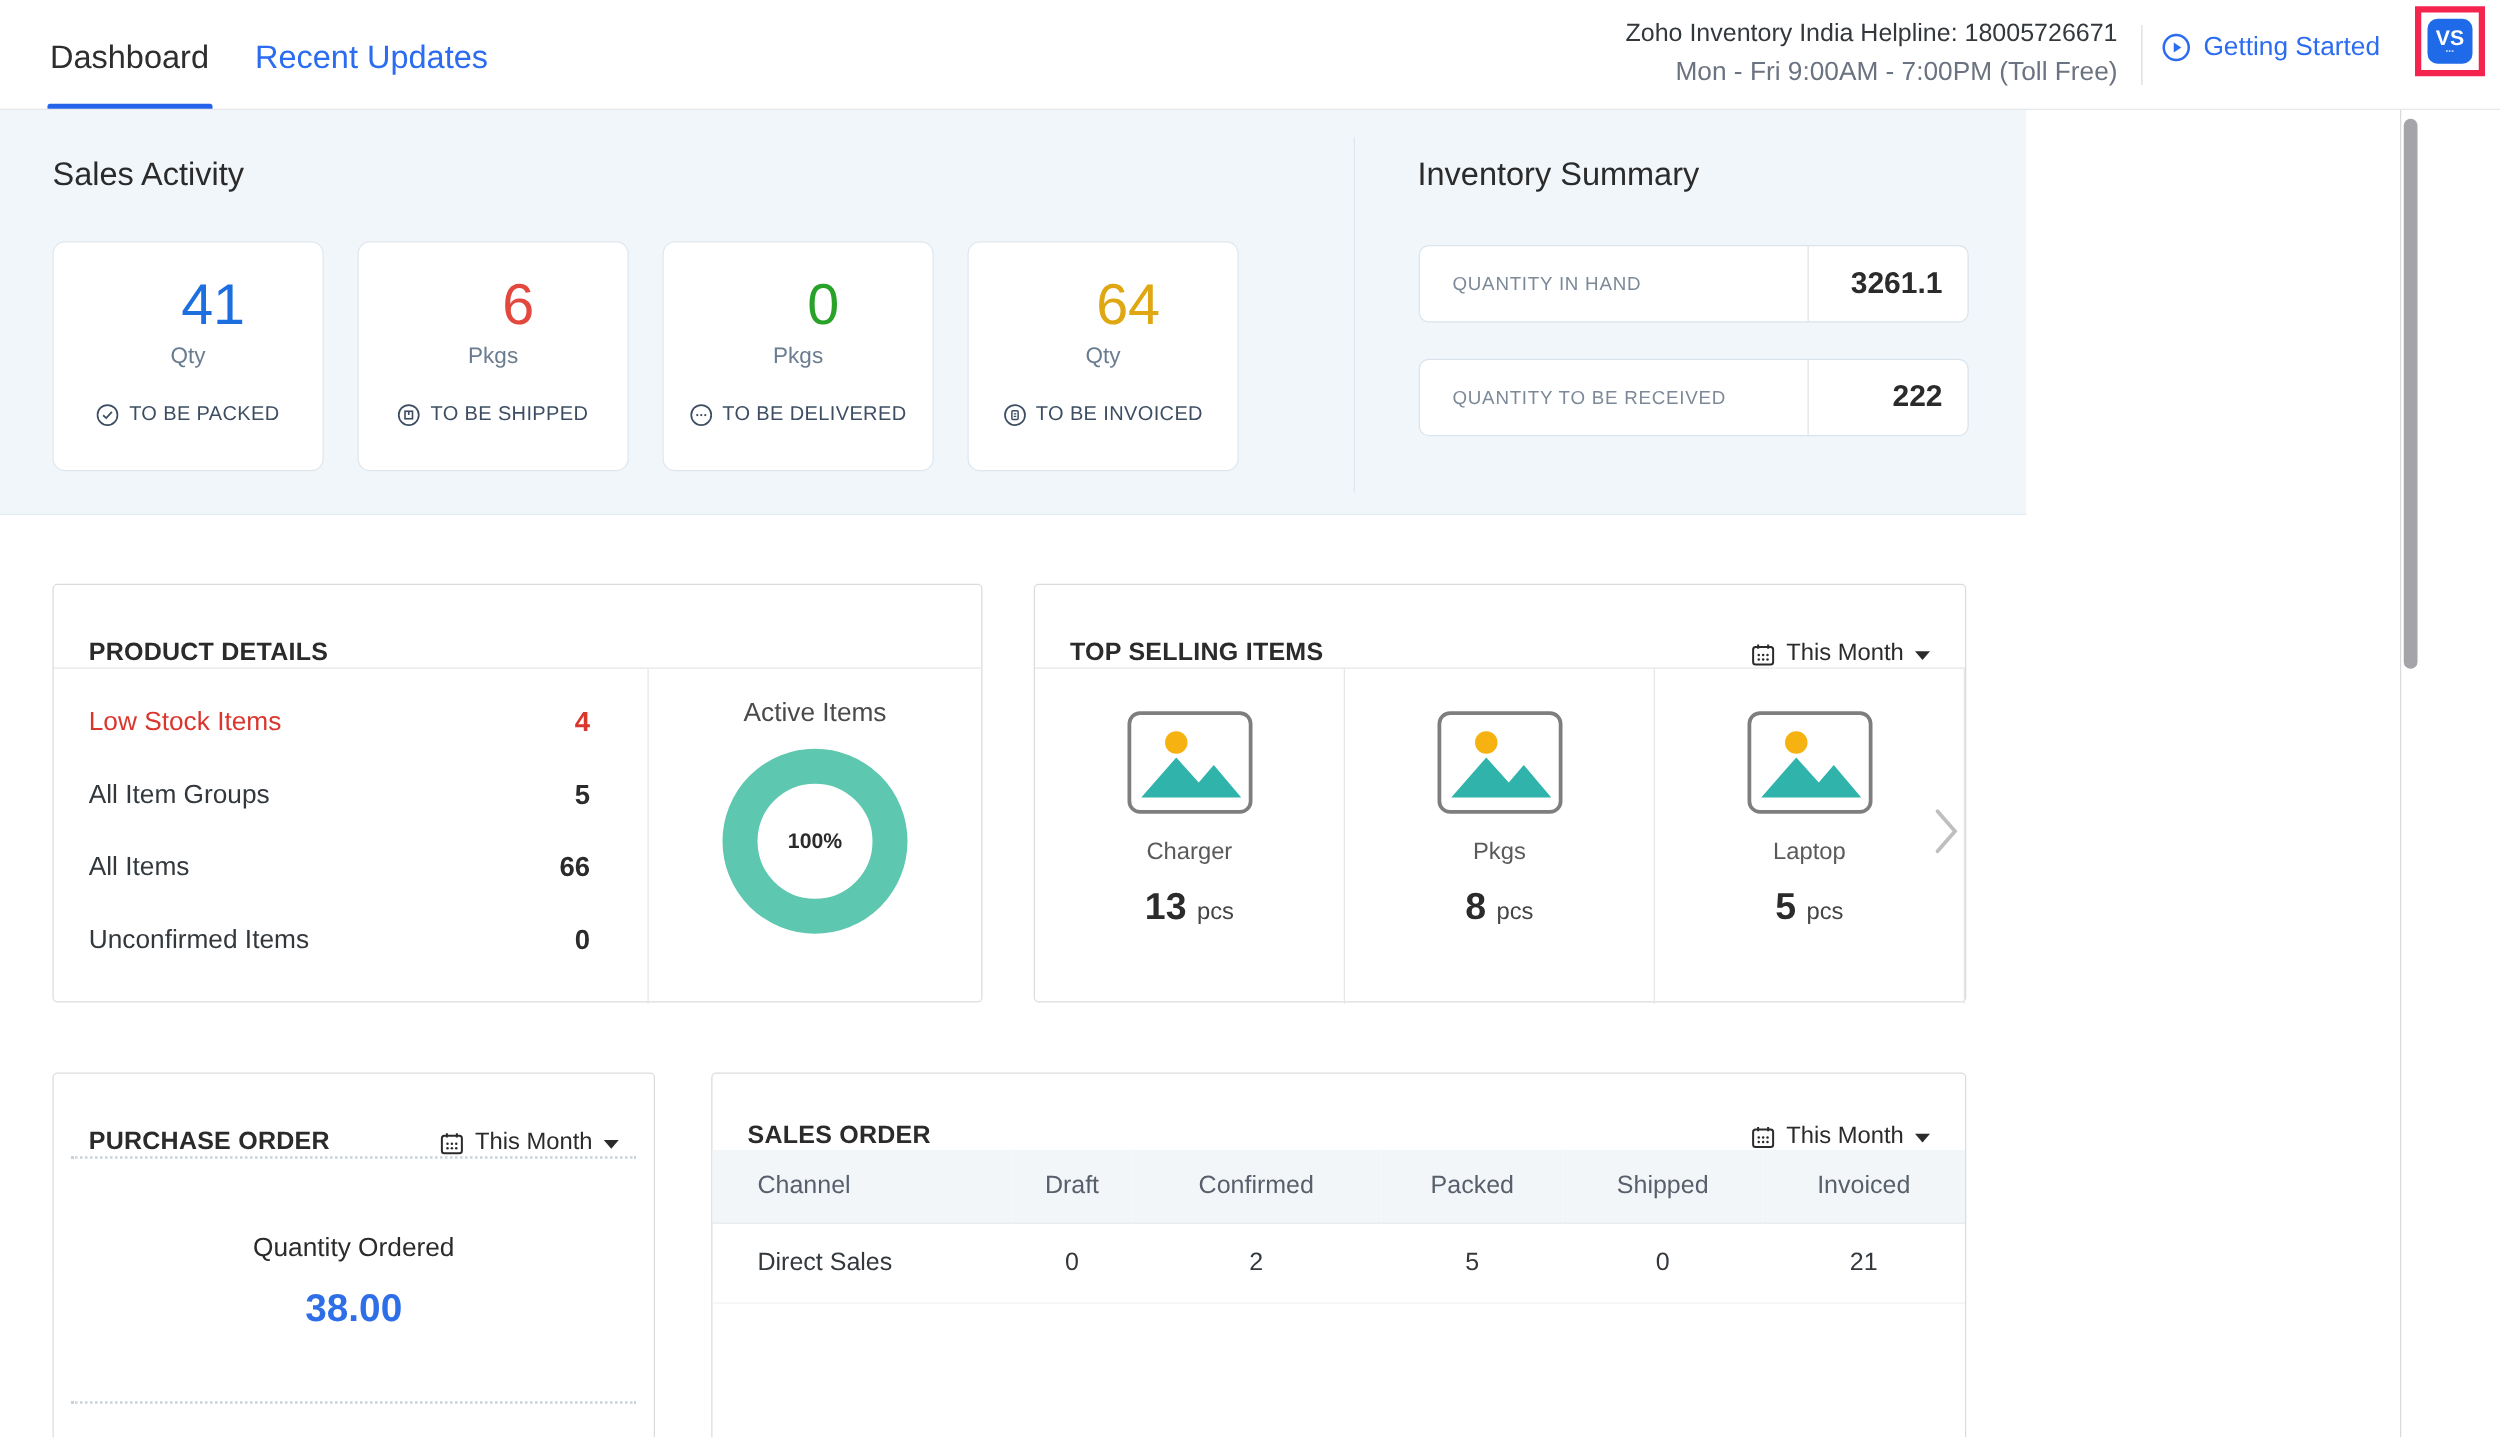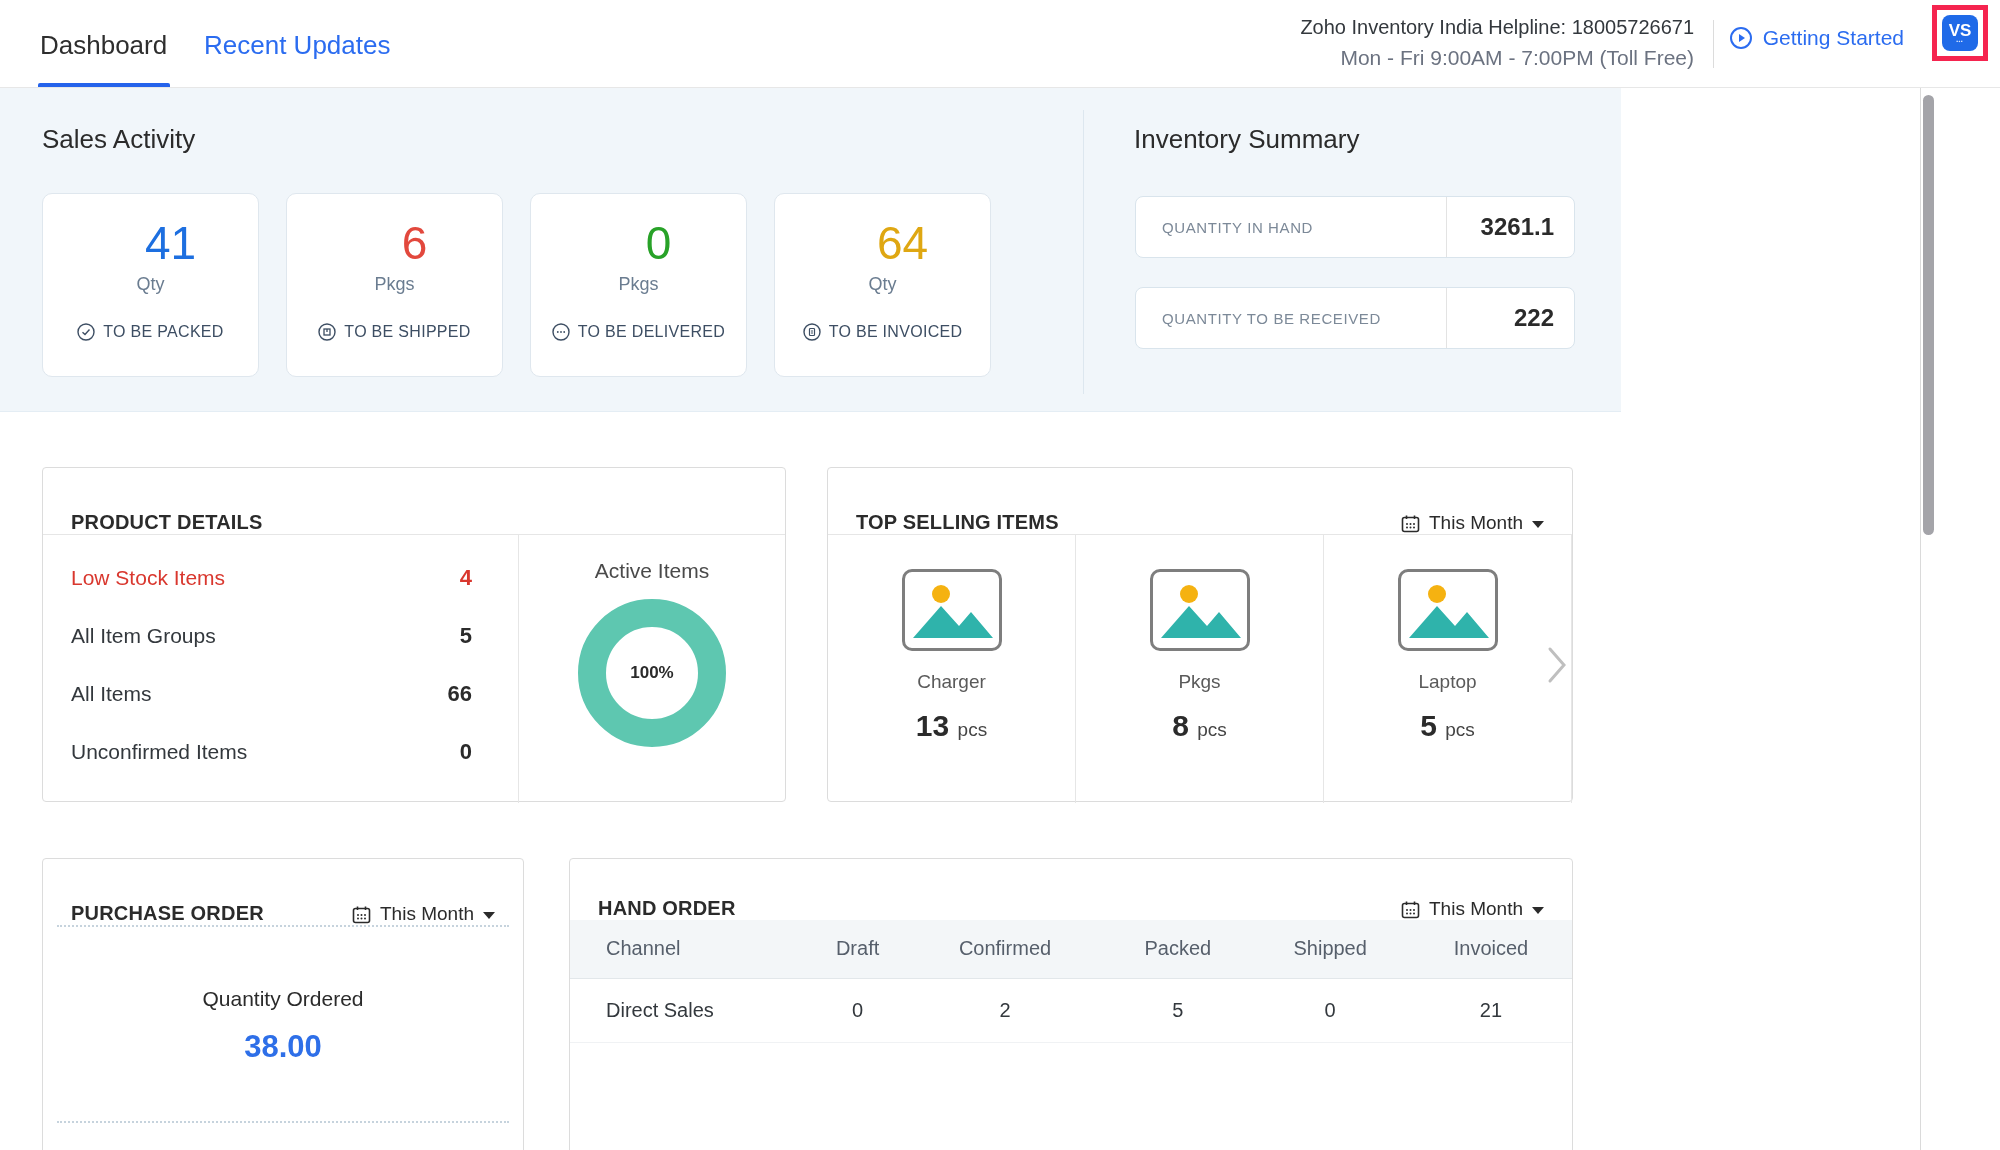--- a/index.html
+++ b/index.html
@@ -302,21 +302,21 @@
     <div class="dotted-divider"></div>
     <div class="po-metric">
       <div class="po-metric-label">Quantity Ordered</div>
       <div class="po-metric-value">38.00</div>
     </div>
     <div class="dotted-divider po-bottom-divider"></div>
   </div>
 
   <div class="panel" style="left:569px; top:858px; width:1004px; height:400px;">
     <div class="panel-header" style="height:61px">
-      <div class="panel-title">HAND ORDER</div>
+      <div class="panel-title">SALES ORDER</div>
       <div class="period">
         <svg width="19" height="19" viewBox="0 0 19 19">
             <rect x="1.5" y="3.5" width="16" height="14" rx="2" fill="none" stroke="#2b2b2b" stroke-width="1.6"></rect>
             <line x1="5.5" y1="1.5" x2="5.5" y2="5" stroke="#2b2b2b" stroke-width="1.6"></line>
             <line x1="13.5" y1="1.5" x2="13.5" y2="5" stroke="#2b2b2b" stroke-width="1.6"></line>
             <circle cx="6" cy="10" r="1" fill="#2b2b2b"></circle>
             <circle cx="9.5" cy="10" r="1" fill="#2b2b2b"></circle>
             <circle cx="13" cy="10" r="1" fill="#2b2b2b"></circle>
             <circle cx="6" cy="13.5" r="1" fill="#2b2b2b"></circle>
             <circle cx="9.5" cy="13.5" r="1" fill="#2b2b2b"></circle>

